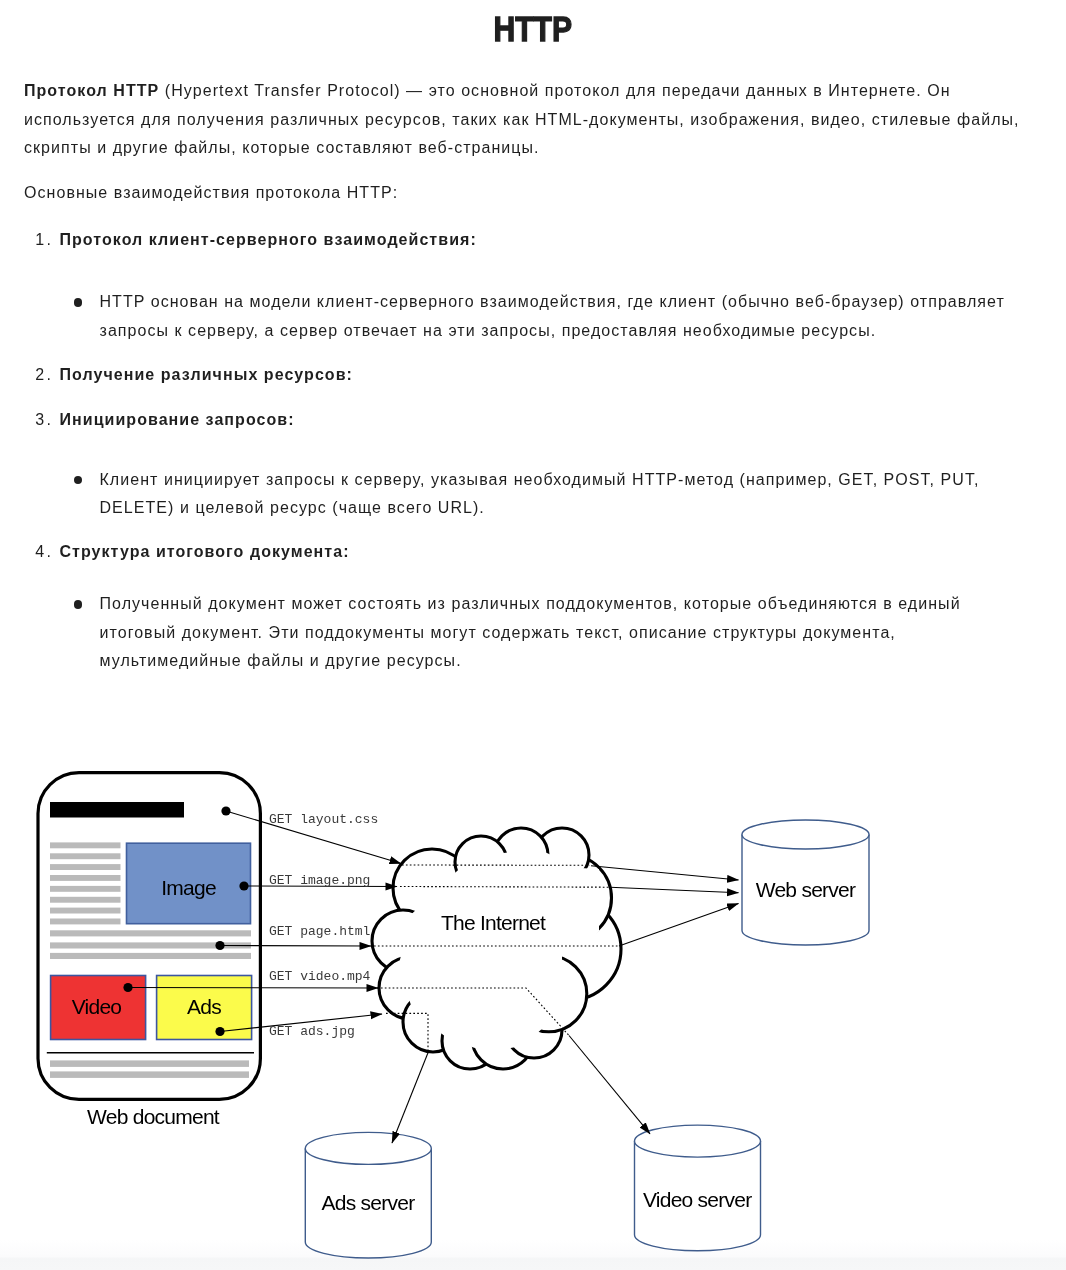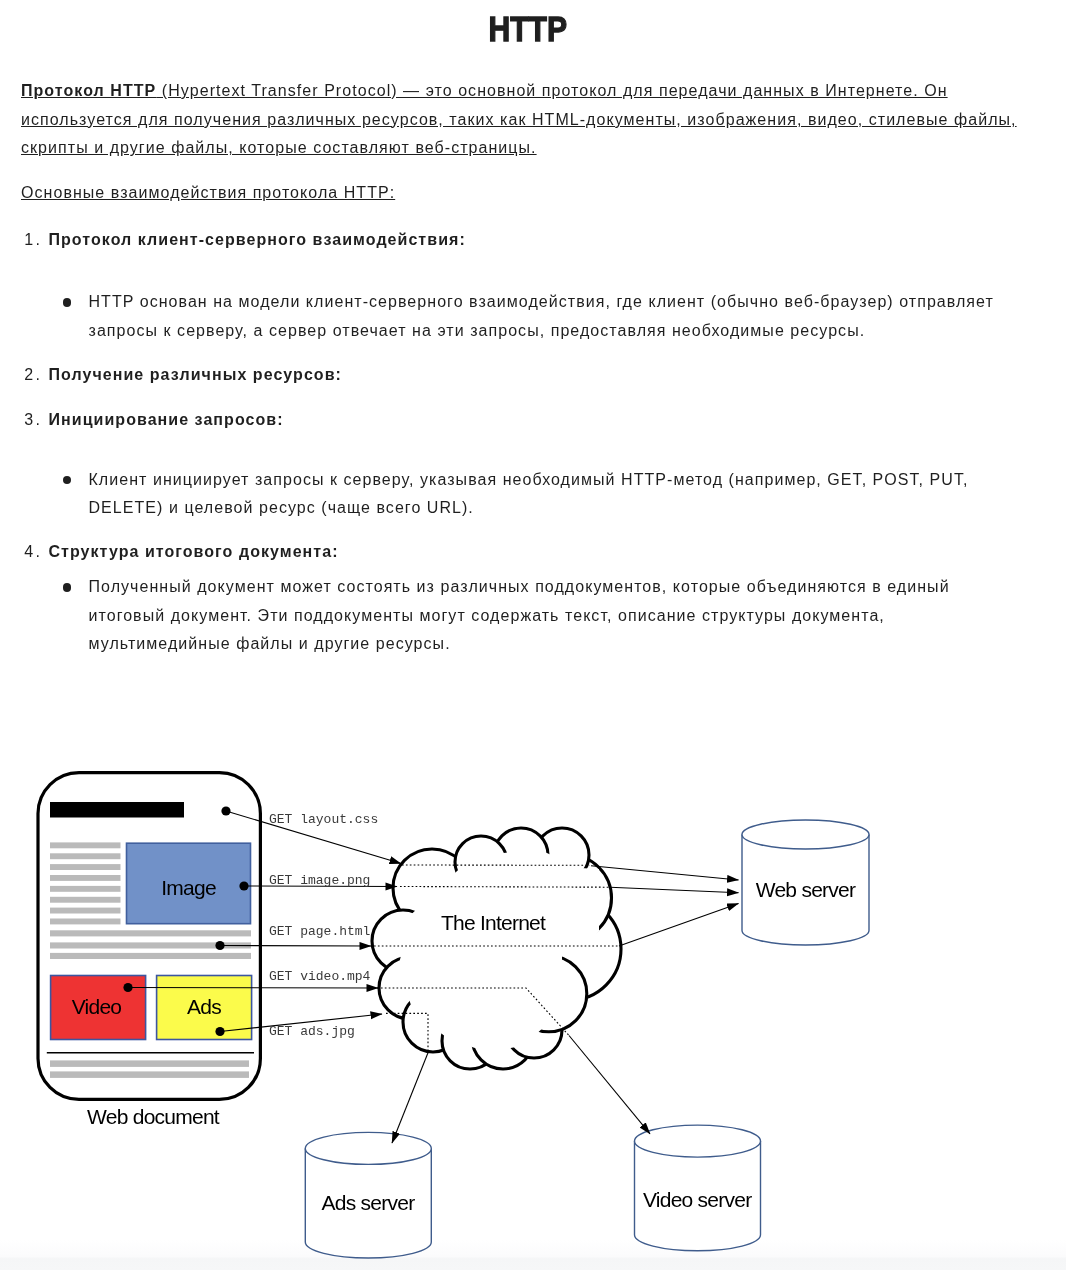--- a/index.html
+++ b/index.html
@@ -1,28 +1,28 @@
 <!DOCTYPE html>
 <html lang="ru"><head>
 <meta charset="utf-8">
 <style>
   html,body{margin:0;padding:0;background:#fff;-webkit-font-smoothing:antialiased;}
   body{width:1066px;height:1270px;position:relative;overflow:hidden;
        font-family:"Liberation Sans", sans-serif;color:#1f1f1f;
        font-size:16px;line-height:28.7px;letter-spacing:1.05px;}
-  .doc{padding:10px 20px 0 9px;}
+  .doc{padding:10px 20px 0 20px;}
   h1{font-size:35px;line-height:38px;font-weight:bold;text-align:center;
      margin:0 0 29px 0;letter-spacing:0;}
   h1 span{display:inline-block;transform:scaleX(0.86);transform-origin:50% 50%;-webkit-text-stroke:1.3px #1f1f1f;}
-  p{margin:16px 12px;text-decoration:underline;}
+  p{margin:16px 4px;}
   .item{margin:16.5px 0 0 39.5px;position:relative;font-weight:bold;}
   .i1{margin-top:17.7px}.i2{margin-top:15px}.i3{margin-top:16.7px}.i4{margin-top:15.2px}
   .item .num{position:absolute;left:-24.2px;top:0;font-weight:normal;letter-spacing:2.2px;}
   .bul{margin:18.6px 0 0 79.5px;width:940px;position:relative;}
-  .b1{margin-top:34px}.b2{margin-top:18.4px}.b3{margin-top:31px}.b4{margin-top:6px}
+  .b1{margin-top:34px}.b2{margin-top:18.4px}.b3{margin-top:31px}.b4{margin-top:23px}
   .bul::before{content:'';position:absolute;left:-26px;top:10.1px;
      width:8.7px;height:8.7px;border-radius:50%;background:#1f1f1f;}
   .strip{position:absolute;left:0;bottom:0;width:1066px;height:30px;background:linear-gradient(180deg,#ffffff 0%,#fbfbfc 55%,#f5f6f7 62%,#f6f7f8 100%);}
   svg{position:absolute;left:0;top:760px;}
   svg text{font-family:"Liberation Sans", sans-serif;letter-spacing:-0.75px;}
   .mono{font-family:"Liberation Mono", monospace;letter-spacing:0;}
 </style>
 </head>
 <body>
 <div class="doc">

